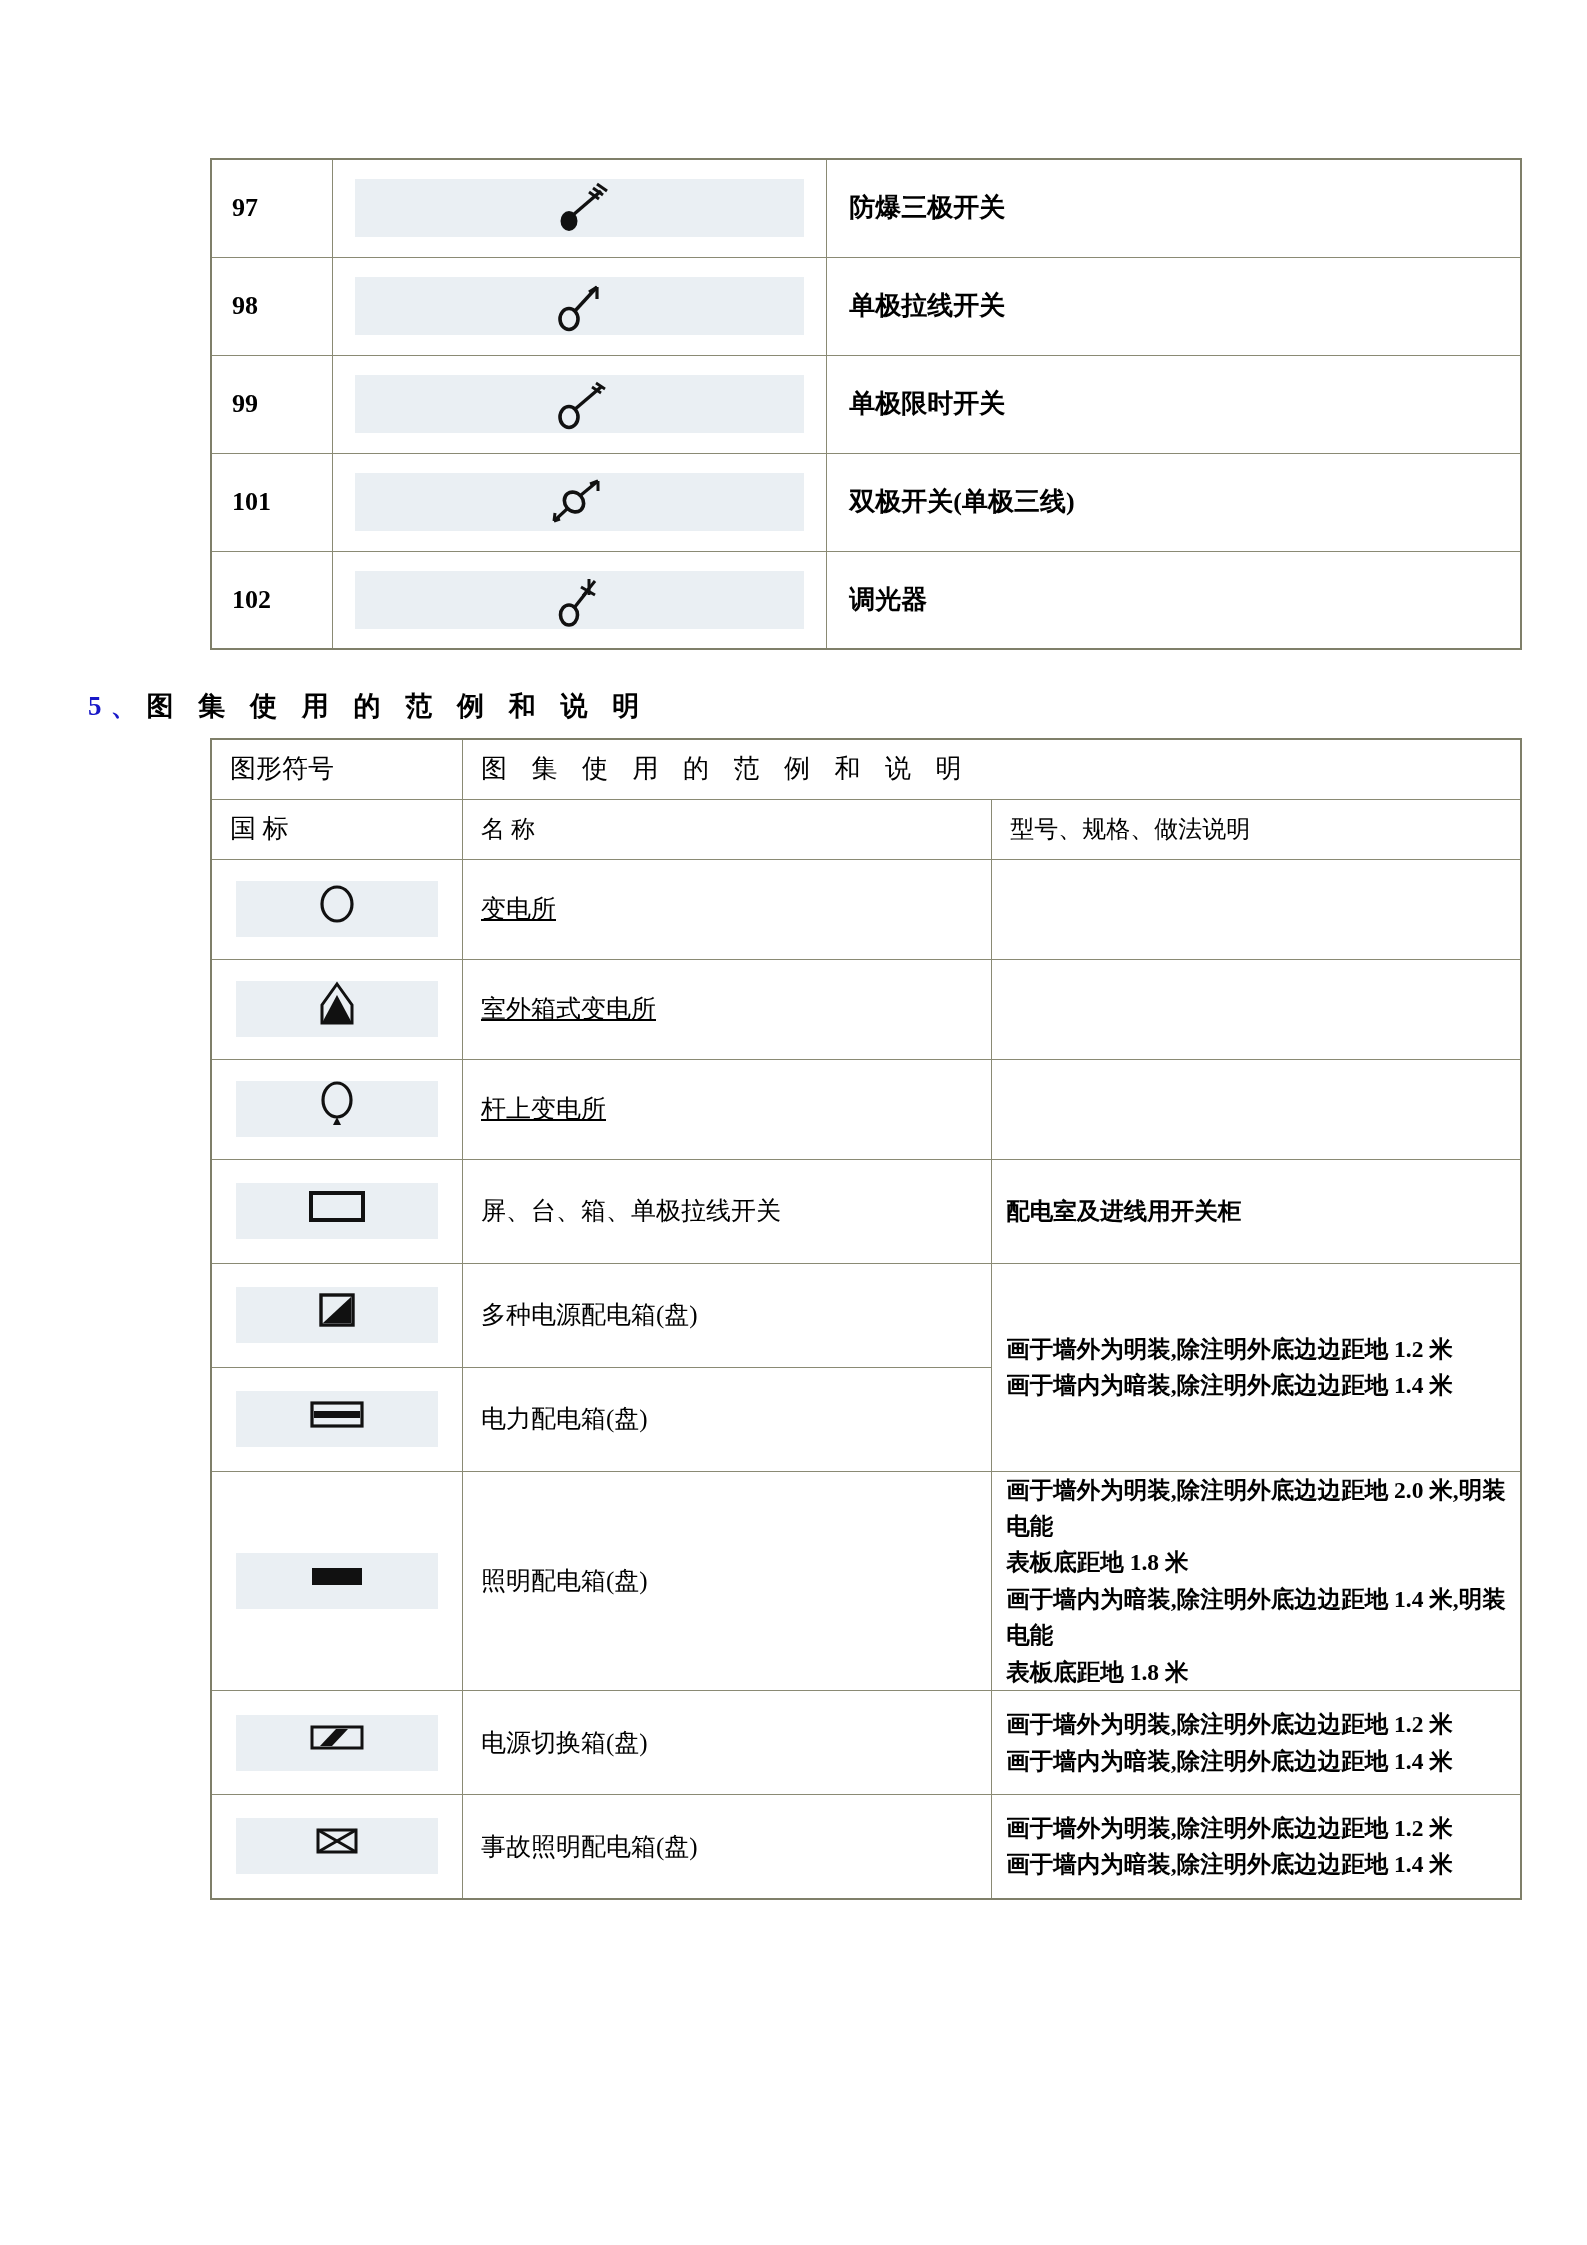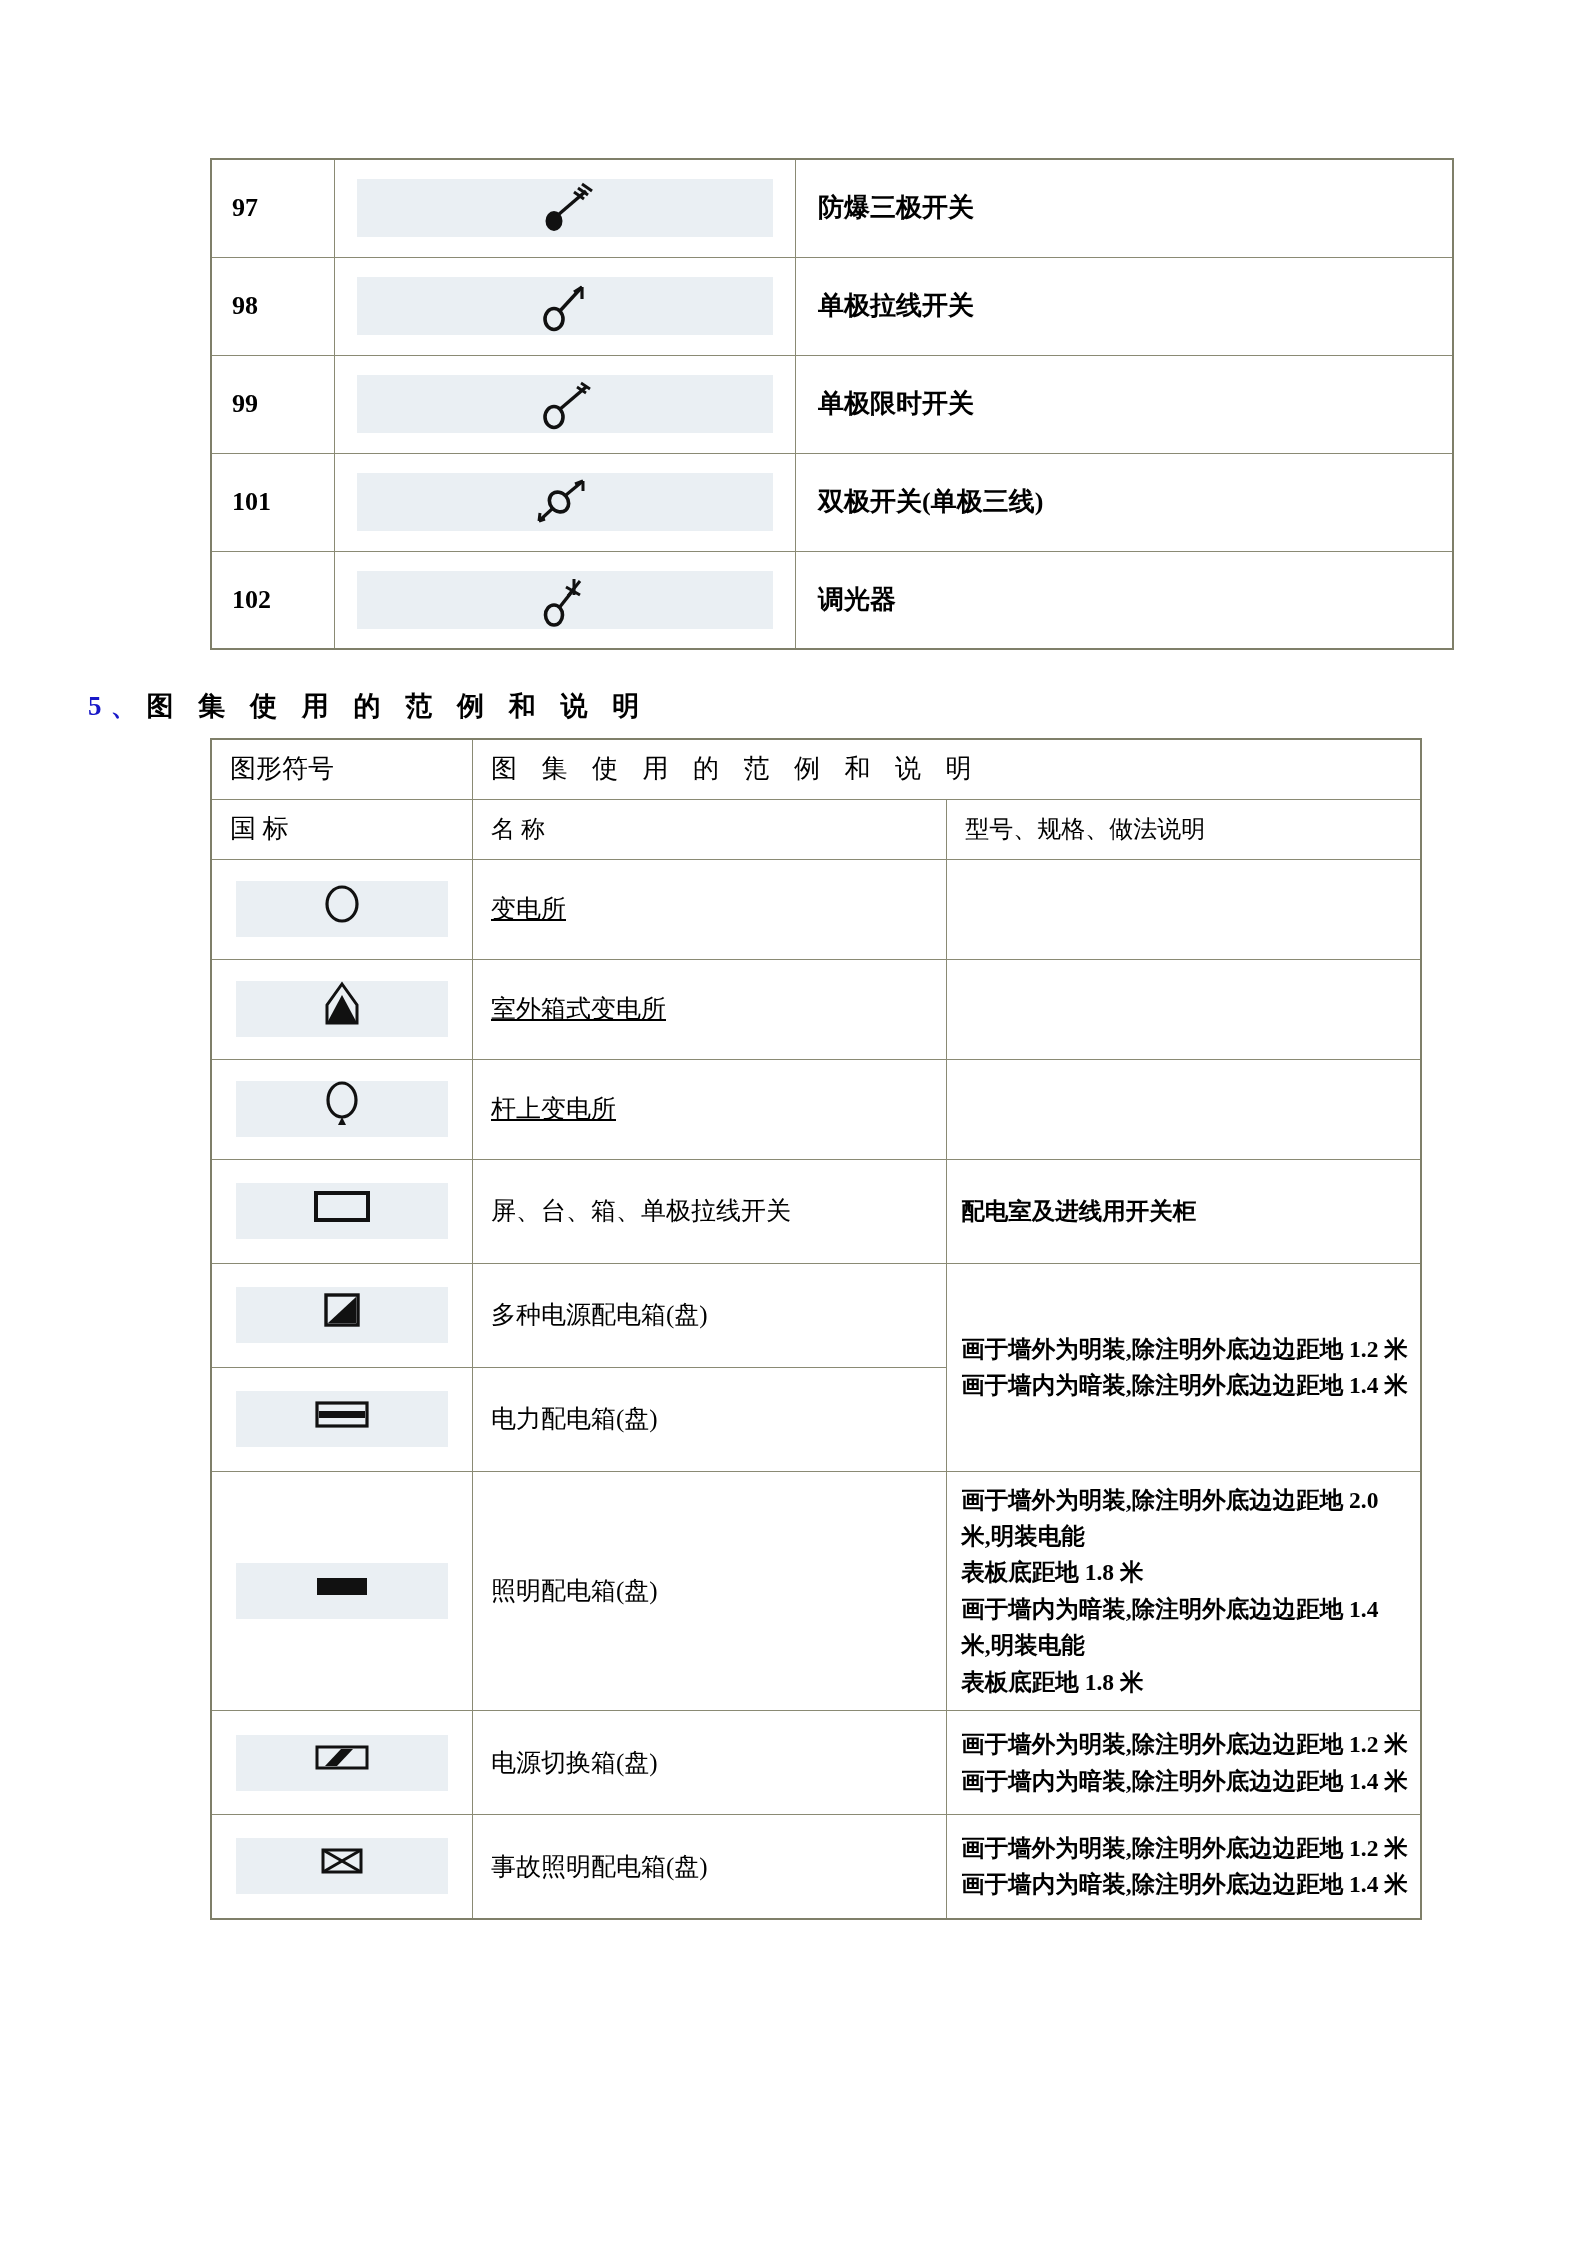--- a/index.html
+++ b/index.html
@@ -20,27 +20,27 @@
     width: 1587px;
     height: 2245px;
     box-sizing: border-box;
     padding: 0;
   }
 
   
   table.doc-table {
     border-collapse: collapse;
     table-layout: fixed;
-    width: 1212px;
+    width: 1312px;
     margin: 0 0 0 210px;
     border: 2px solid #7f7f69;
   }
   table.doc-table td {
     border: 1.6px solid #8a8a74;
-    padding: 10px;
+    padding: 0;
     vertical-align: middle;
     font-size: 25px;
     line-height: 1.45;
   }
 
   
   #table-symbols { margin-top: 158px; }
   #table-symbols td.c-no {
     width: 92px;
     text-align: left;

